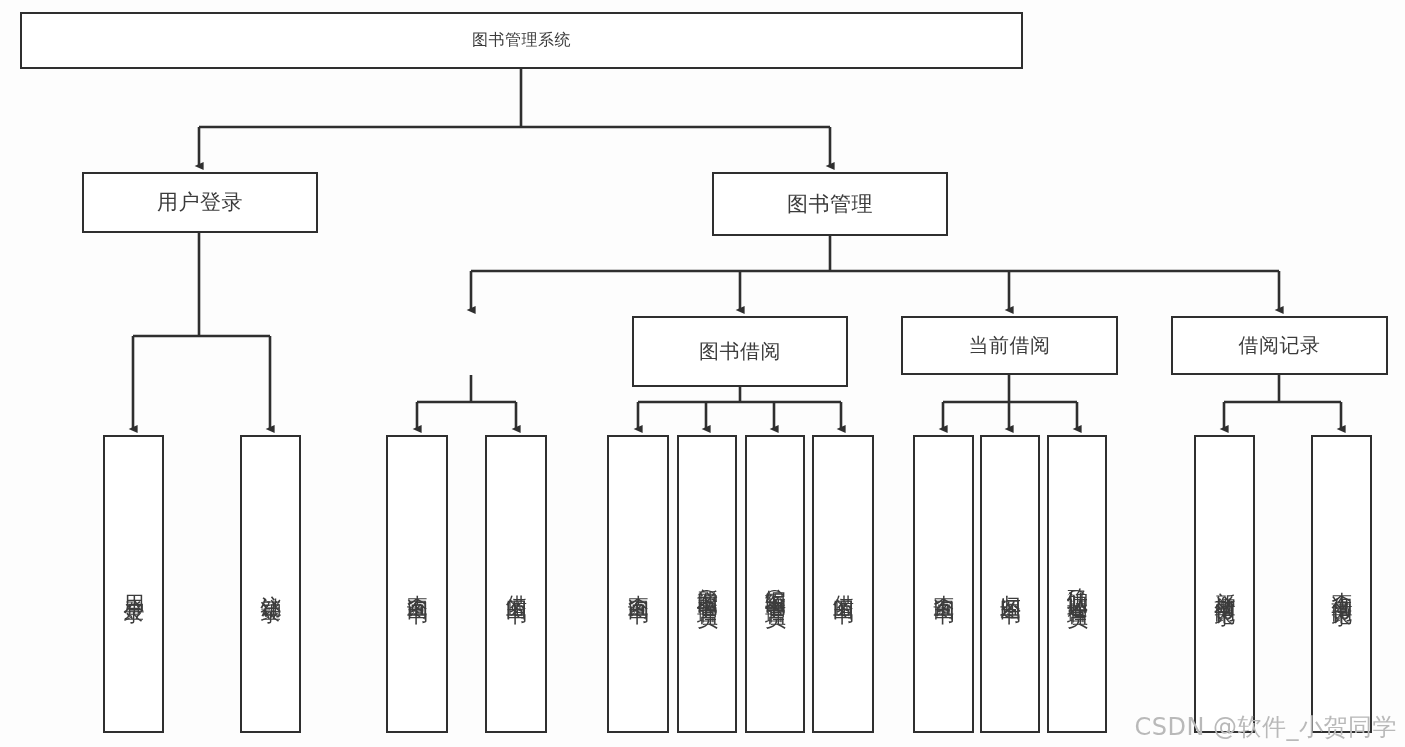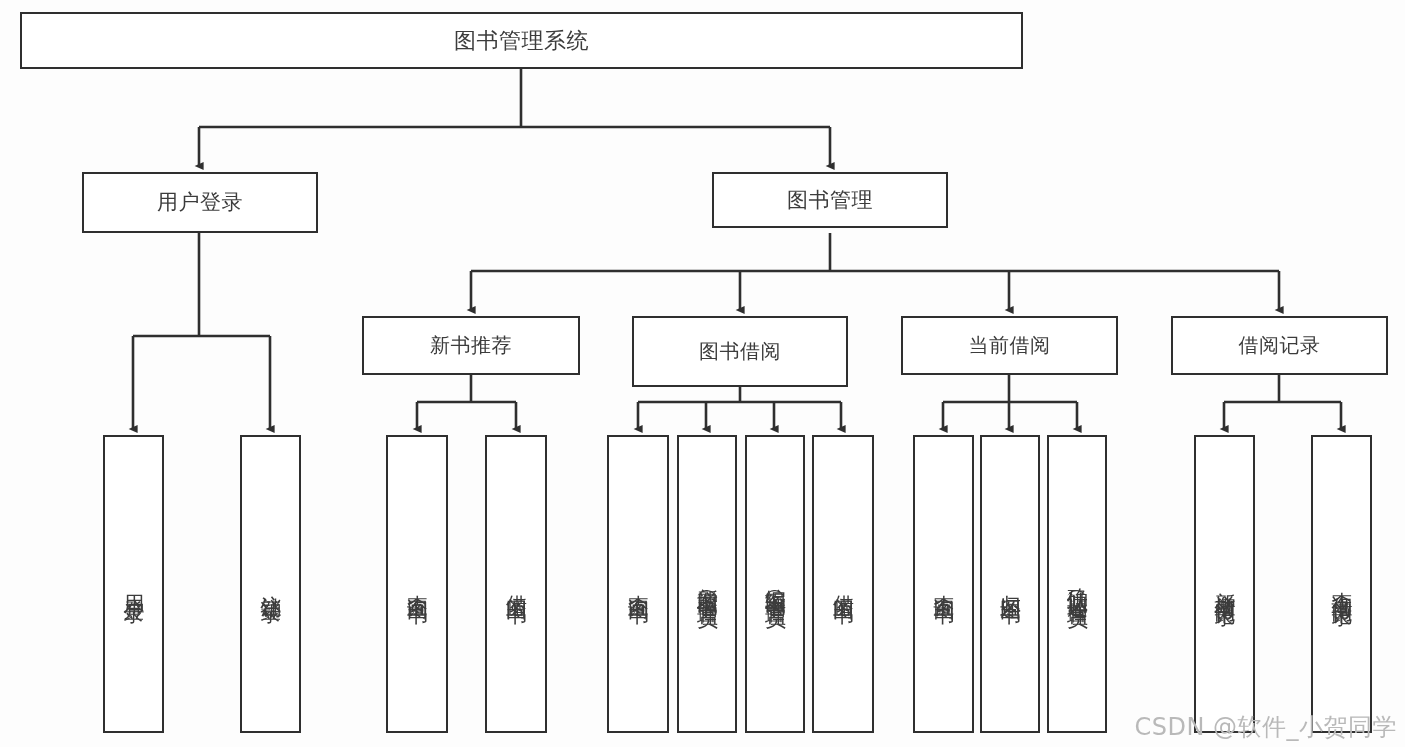--- a/index.html
+++ b/index.html
@@ -37,21 +37,21 @@
     justify-content: center;
     color: #3a3a3a;
   }
   .node-label {
     font-size: 21px;
     line-height: 1.15;
     letter-spacing: 0.5px;
     white-space: nowrap;
     color: #3c3c3c;
   }
-  .node-box.root .node-label { font-size: 22px; }
+  .node-box.root .node-label { font-size: 16px; }
   .node-box.level2 .node-label { font-size: 21px; }
   .node-box.level3 .node-label { font-size: 20px; }
   .node-box.leaf {
     align-items: center;
     justify-content: center;
     padding: 4px 0;
   }
   .node-box.leaf .node-label {
     writing-mode: vertical-rl;
     text-orientation: upright;
@@ -129,27 +129,24 @@
     </g>
   </svg>
 
   <div class="node-box root" style="left:20px; top:12px; width:1003px; height:57px;">
     <span class="node-label">图书管理系统</span>
   </div>
 
   <div class="node-box level2" style="left:82px; top:172px; width:236px; height:61px;">
     <span class="node-label">用户登录</span>
   </div>
-  <div class="node-box level2" style="left:712px; top:172px; width:236px; height:56px;">
+  <div class="node-box level2" style="left:712px; top:172px; width:236px; height:64px;">
     <span class="node-label">图书管理</span>
   </div>
 
-  <div class="node-box level3" style="left:362px; top:316px; width:218px; height:59px;">
-    <span class="node-label">新书推荐</span>
-  </div>
   <div class="node-box level3" style="left:632px; top:316px; width:216px; height:71px;">
     <span class="node-label">图书借阅</span>
   </div>
   <div class="node-box level3" style="left:1171px; top:316px; width:217px; height:59px;">
     <span class="node-label">借阅记录</span>
   </div>
   <div class="node-box level3" style="left:901px; top:316px; width:217px; height:59px;">
     <span class="node-label">当前借阅</span>
   </div>
 

